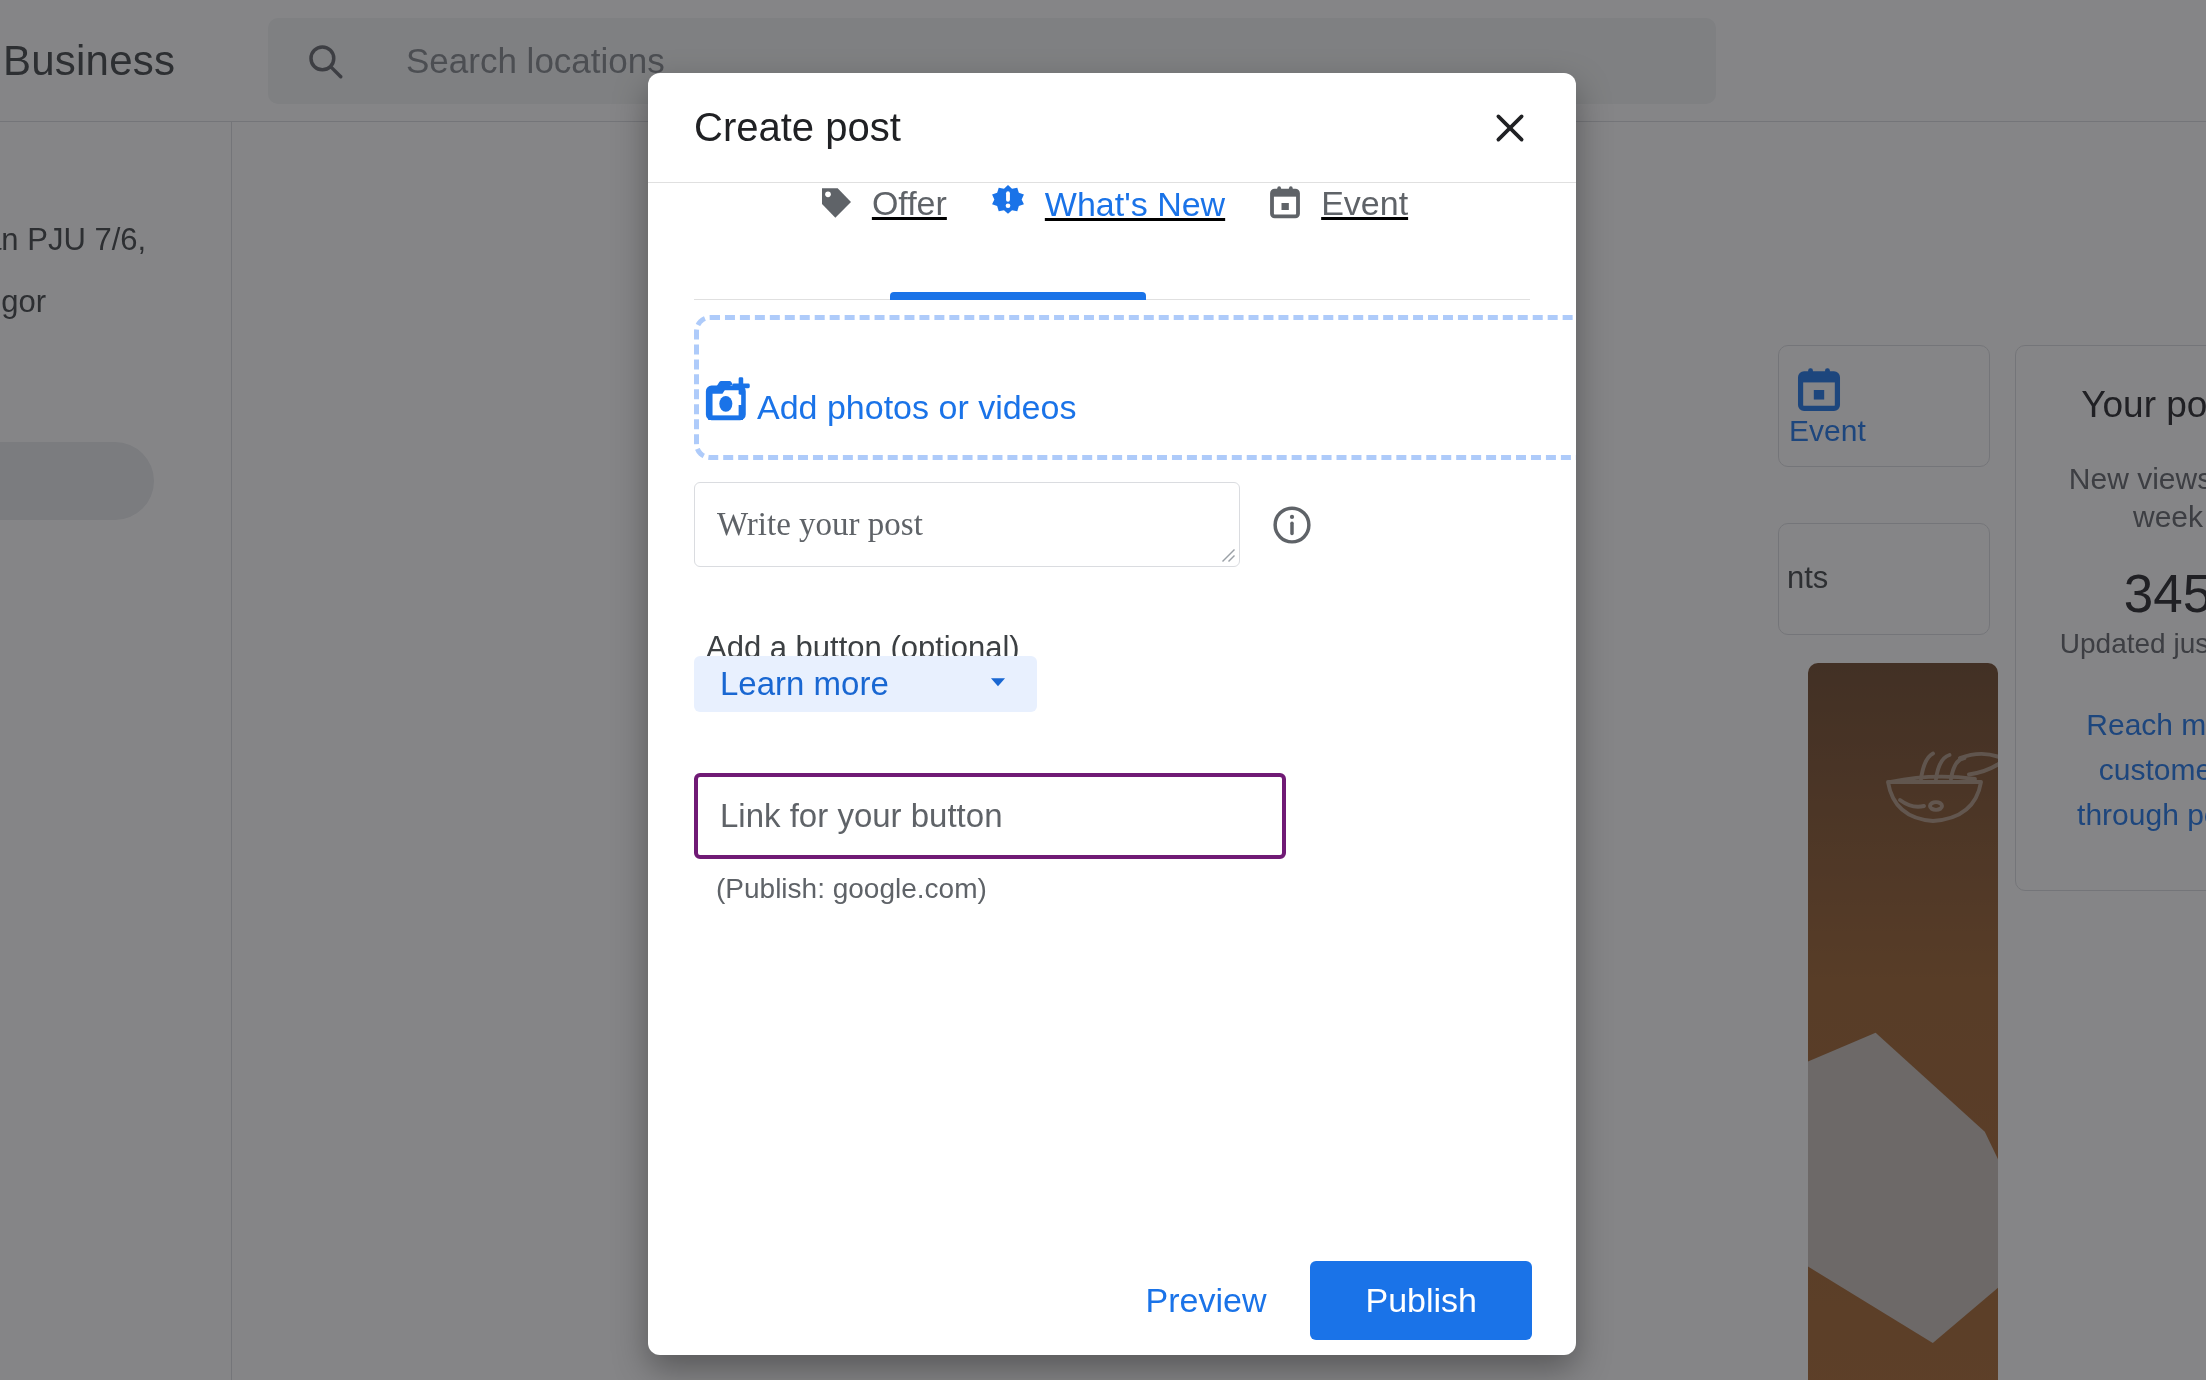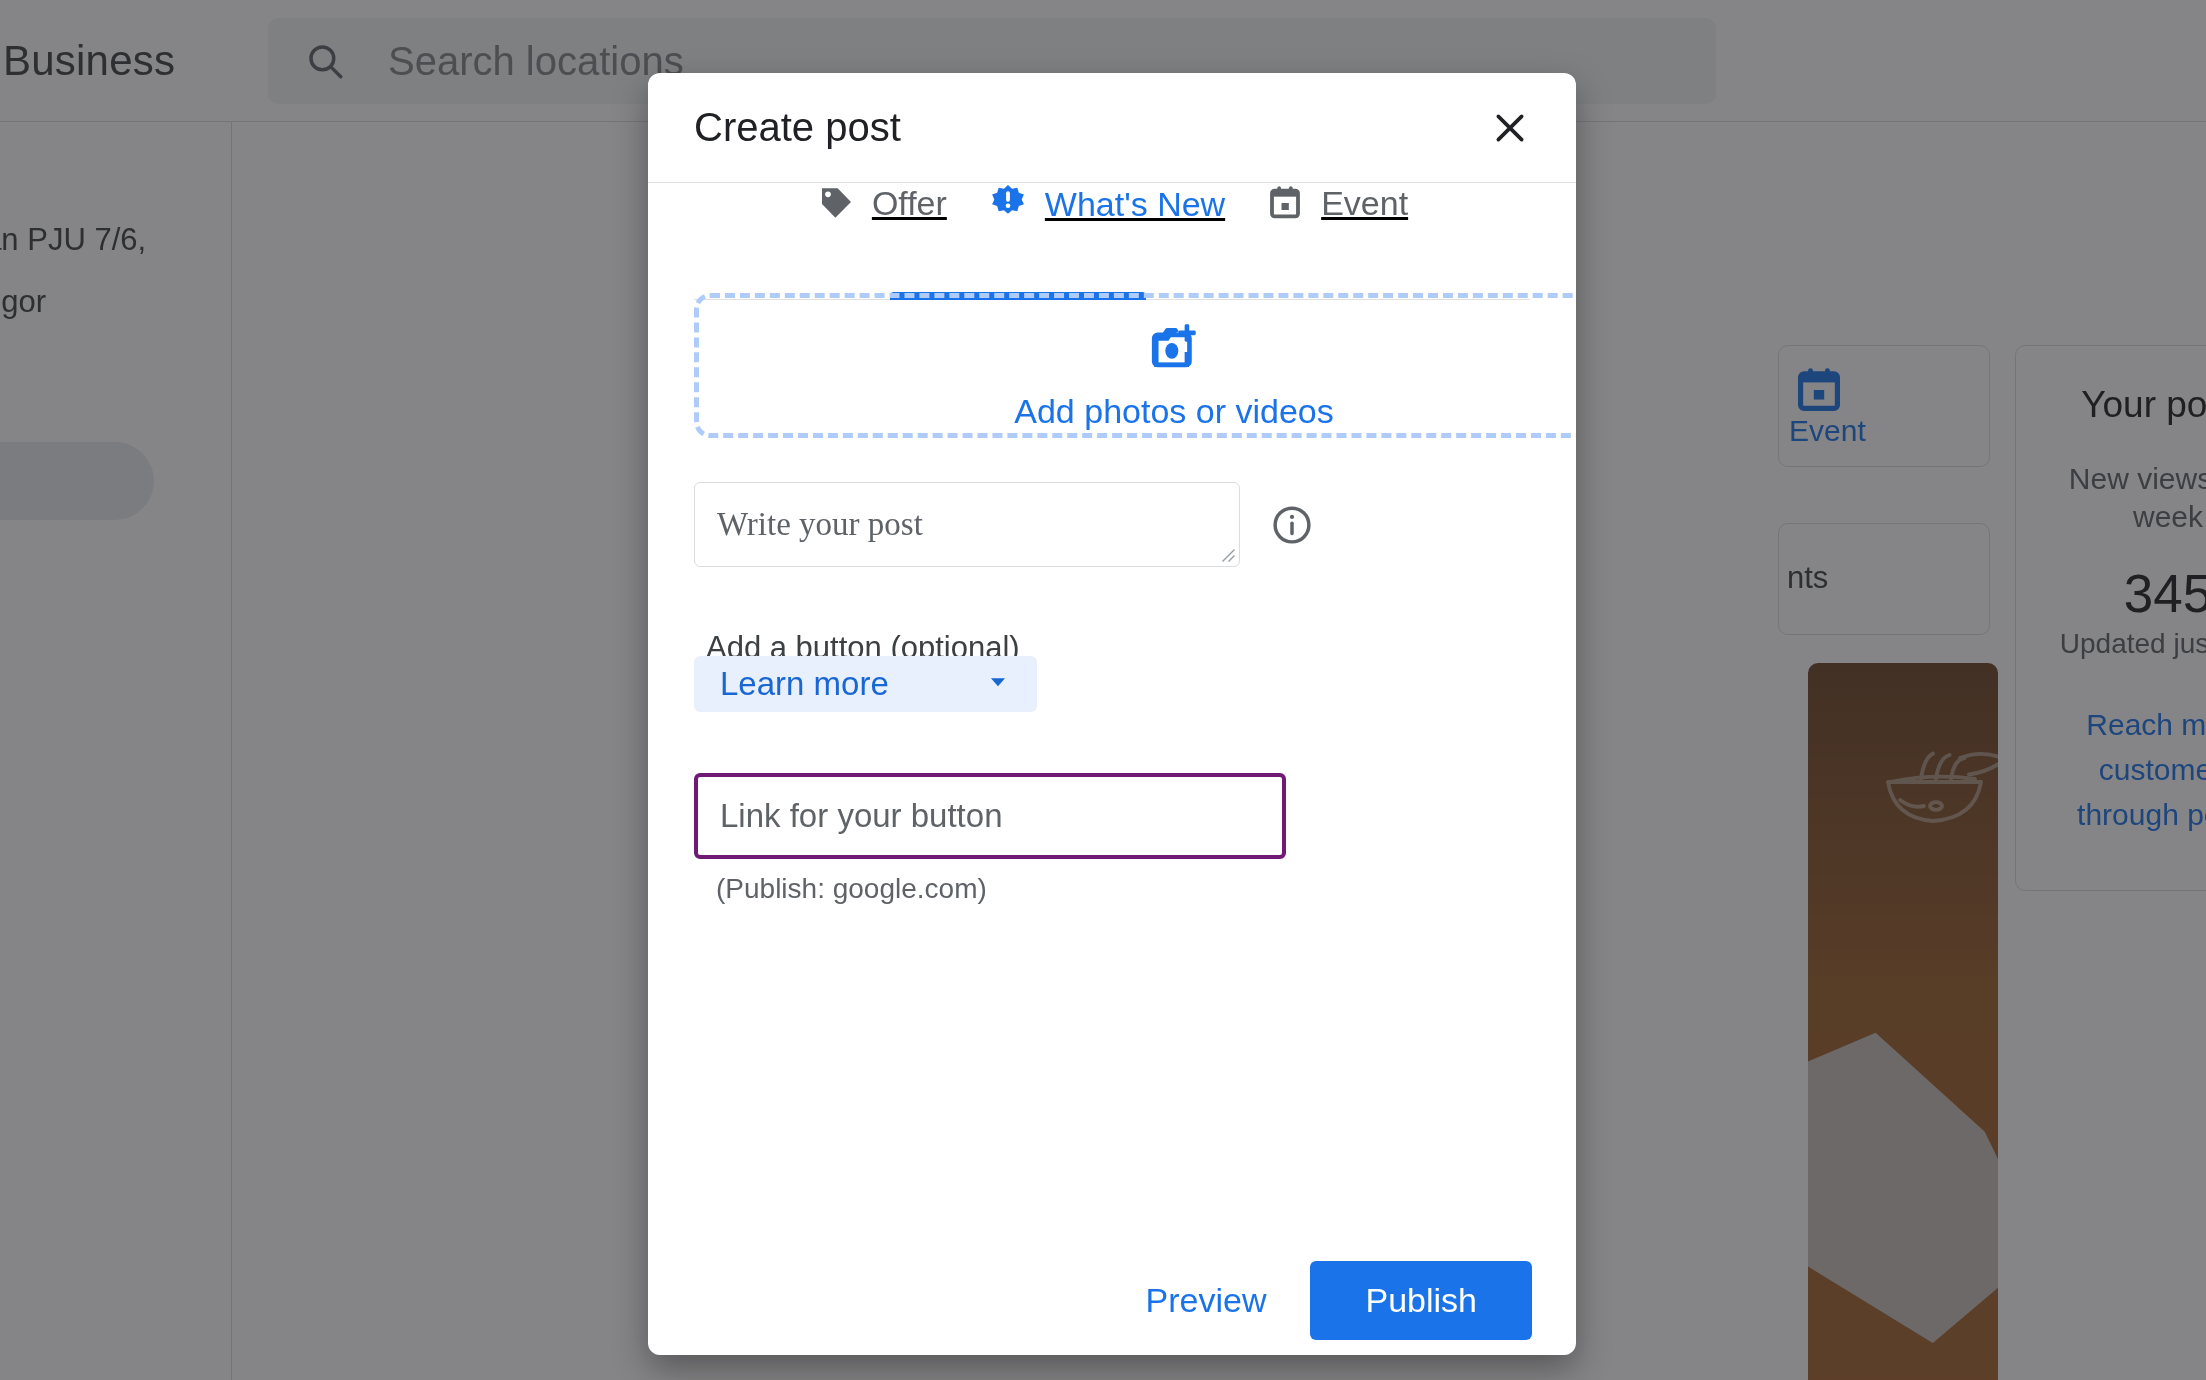--- a/index.html
+++ b/index.html
@@ -22,21 +22,21 @@
   .bg-brand {
     font-size: 42px; color: #3c4043; letter-spacing: .2px;
     margin-left: -30px; white-space: nowrap;
   }
   .search-pill {
     position: absolute; left: 268px; top: 18px;
     width: 1448px; height: 86px; border-radius: 10px;
     background: #f1f3f4; display: flex; align-items: center;
   }
   .search-ico { margin-left: 36px; display: flex; }
-  .search-ph { margin-left: 42px; font-size: 40px; color: #80868b; }
+  .search-ph { margin-left: 60px; font-size: 35px; color: #80868b; }
 
   .bg-sidebar {
     position: absolute; left: 0; top: 122px; width: 232px; height: 1258px;
     background: #fff; border-right: 1px solid #dadce0;
   }
   .addr1 { position: absolute; left: -40px; top: 100px; font-size: 31px; color: #3c4043; white-space: nowrap; }
   .addr2 { position: absolute; left: -40px; top: 162px; font-size: 31px; color: #3c4043; white-space: nowrap; }
   .nav-pill {
     position: absolute; left: -120px; top: 320px; width: 274px; height: 78px;
     border-radius: 0 44px 44px 0; background: #e8eaed;
@@ -116,24 +116,24 @@
   .tab.active .t-lbl { color: #1a73e8; }
   .tabs-rule {
     position: absolute; left: 46px; right: 46px; bottom: 0; height: 1px; background: #e0e0e0;
   }
   .tab-underline {
     position: absolute; left: 242px; bottom: 0; width: 256px; height: 8px;
     background: #1a73e8; border-radius: 4px 4px 0 0;
   }
 
   .dropzone {
-    position: absolute; left: 46px; top: 220px; width: 960px; height: 145px;
+    position: absolute; left: 46px; top: 242px; width: 960px; height: 145px;
     border: 5px dashed #aecbfa; border-radius: 16px;
-    display: flex; flex-direction: column; align-items: center; justify-content: flex-start;
-    padding-top: 20px; cursor: pointer;
+    display: flex; align-items: center; justify-content: flex-start;
+    padding-top: 28px; cursor: pointer;
   }
   .dz-label { margin-top: 12px; font-size: 34px; color: #1a73e8; }
 
   .post-row {
     position: absolute; left: 46px; top: 409px; display: flex; align-items: center;
   }
   .post-box {
     position: relative; width: 546px; height: 85px;
     border: 1px solid #dadce0; border-radius: 6px; background: #fff;
     display: flex; align-items: center; cursor: text; font-family: Liberation Serif, serif;

